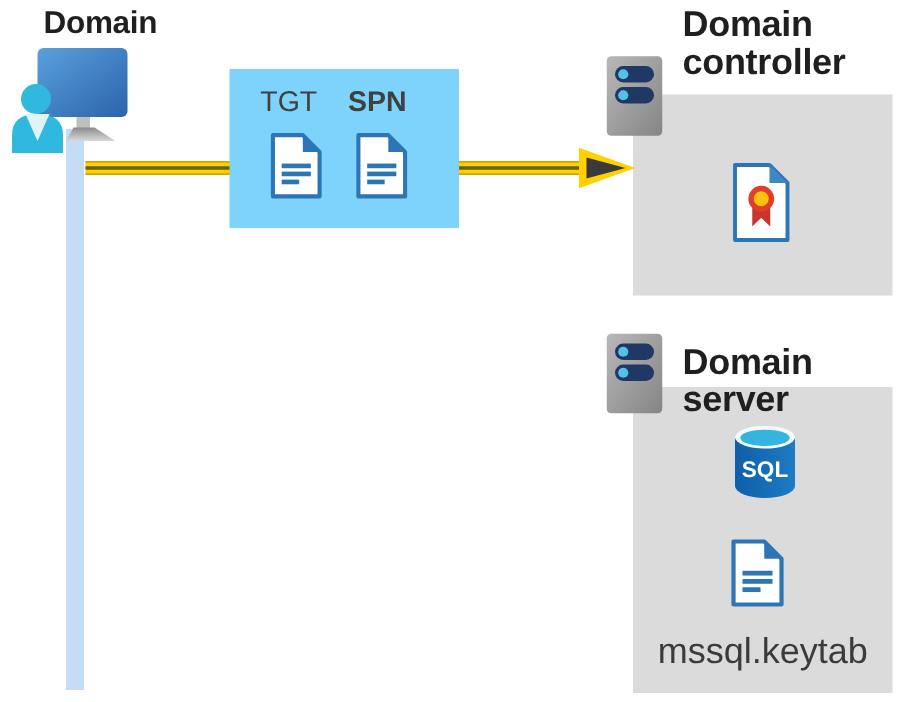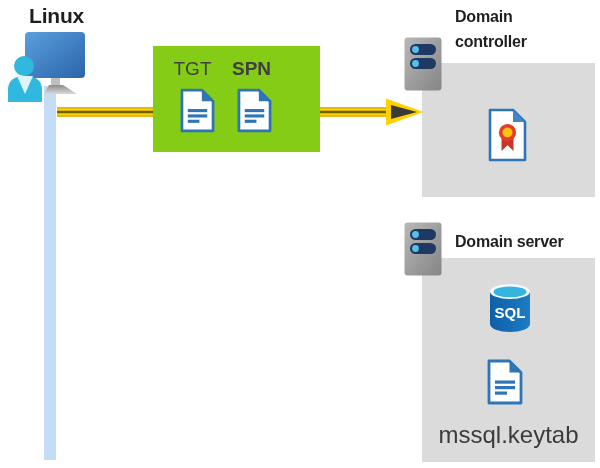--- a/index.html
+++ b/index.html
@@ -2,21 +2,21 @@
 <html><head>
 <meta charset="utf-8">
 <style>
   html,body{margin:0;padding:0;background:#fff;}
   #canvas{
     position:relative;width:600px;height:468px;background:#ffffff;overflow:hidden;
     font-family:"Liberation Sans",sans-serif;
   }
   .abs{position:absolute;}
   .node-title{
-    font-weight:bold;color:#1f1f1f;font-size:16px;line-height:25px;letter-spacing:-0.2px;
+    font-weight:bold;color:#1f1f1f;font-size:24px;line-height:25px;letter-spacing:-0.2px;
   }
   .ticket-label{font-size:19px;color:#404040;line-height:20px;text-align:center;}
   .gray-box{background:#dbdbdb;}
   .file-label{font-size:24px;color:#3b3b3b;text-align:center;}
   svg{display:block;}
 </style>
 </head>
 <body>
 
 <div id="canvas">
@@ -60,40 +60,40 @@
 
   <svg class="abs" style="left:0;top:0;" width="600" height="468" viewBox="0 0 600 468">
     <line x1="57" y1="112" x2="392" y2="112" stroke="#FFD100" stroke-width="9"></line>
     <line x1="57" y1="107.9" x2="392" y2="107.9" stroke="#CFA70B" stroke-width="1.2"></line>
     <line x1="57" y1="116.1" x2="392" y2="116.1" stroke="#CFA70B" stroke-width="1.2"></line>
     <line x1="57" y1="112" x2="392" y2="112" stroke="#6E6100" stroke-width="2.4"></line>
     <polygon points="386,98.5 423.5,112 386,125.5" fill="#FFD100"></polygon>
     <polygon points="391,105 417,112 391,119" fill="#3B3A39"></polygon>
   </svg>
 
-  <div class="abs" style="left:153px;top:46px;width:167px;height:106px;background:#84cc16;">
+  <div class="abs" style="left:153px;top:46px;width:153px;height:106px;background:#7dd3fc;">
     <div class="abs ticket-label" style="left:17px;top:13px;width:45px;">TGT</div>
     <div class="abs ticket-label" style="left:76px;top:13px;width:45px;font-weight:bold;">SPN</div>
     <svg class="abs" style="left:27px;top:42px;" width="35" height="45" viewBox="0 0 36 46">
       <path d="M2 2 H22.5 L34 13.5 V44 H2 Z" fill="#ffffff" stroke="#2E75B6" stroke-width="2.8" stroke-linejoin="round"></path>
       <path d="M22.5 2 V13.5 H34 Z" fill="#2E75B6"></path>
       <rect x="8" y="21.5" width="20" height="3.2" fill="#2E75B6"></rect>
       <rect x="8" y="27" width="20" height="3.2" fill="#2E75B6"></rect>
       <rect x="8" y="32.5" width="12" height="3.2" fill="#2E75B6"></rect>
     </svg>
     <svg class="abs" style="left:84px;top:42px;" width="35" height="45" viewBox="0 0 36 46">
       <path d="M2 2 H22.5 L34 13.5 V44 H2 Z" fill="#ffffff" stroke="#2E75B6" stroke-width="2.8" stroke-linejoin="round"></path>
       <path d="M22.5 2 V13.5 H34 Z" fill="#2E75B6"></path>
       <rect x="8" y="21.5" width="20" height="3.2" fill="#2E75B6"></rect>
       <rect x="8" y="27" width="20" height="3.2" fill="#2E75B6"></rect>
       <rect x="8" y="32.5" width="12" height="3.2" fill="#2E75B6"></rect>
     </svg>
   </div>
 
-  <div class="abs node-title" style="left:29px;top:3px;font-size:21px;">Linux</div>
+  <div class="abs node-title" style="left:29px;top:3px;font-size:21px;">Domain</div>
 
   <svg class="abs" style="left:6px;top:30px;" width="96" height="75" viewBox="0 0 96 75">
     <defs>
       <linearGradient id="monGrad" x1="0" y1="0" x2="1" y2="1">
         <stop offset="0" stop-color="#5AA0DE"></stop>
           <stop offset="1" stop-color="#2B63A9"></stop>
       </linearGradient>
       <linearGradient id="standGrad" x1="0" y1="0" x2="0" y2="1">
         <stop offset="0" stop-color="#8C8C8C"></stop>
           <stop offset="1" stop-color="#D9D9D9"></stop>

